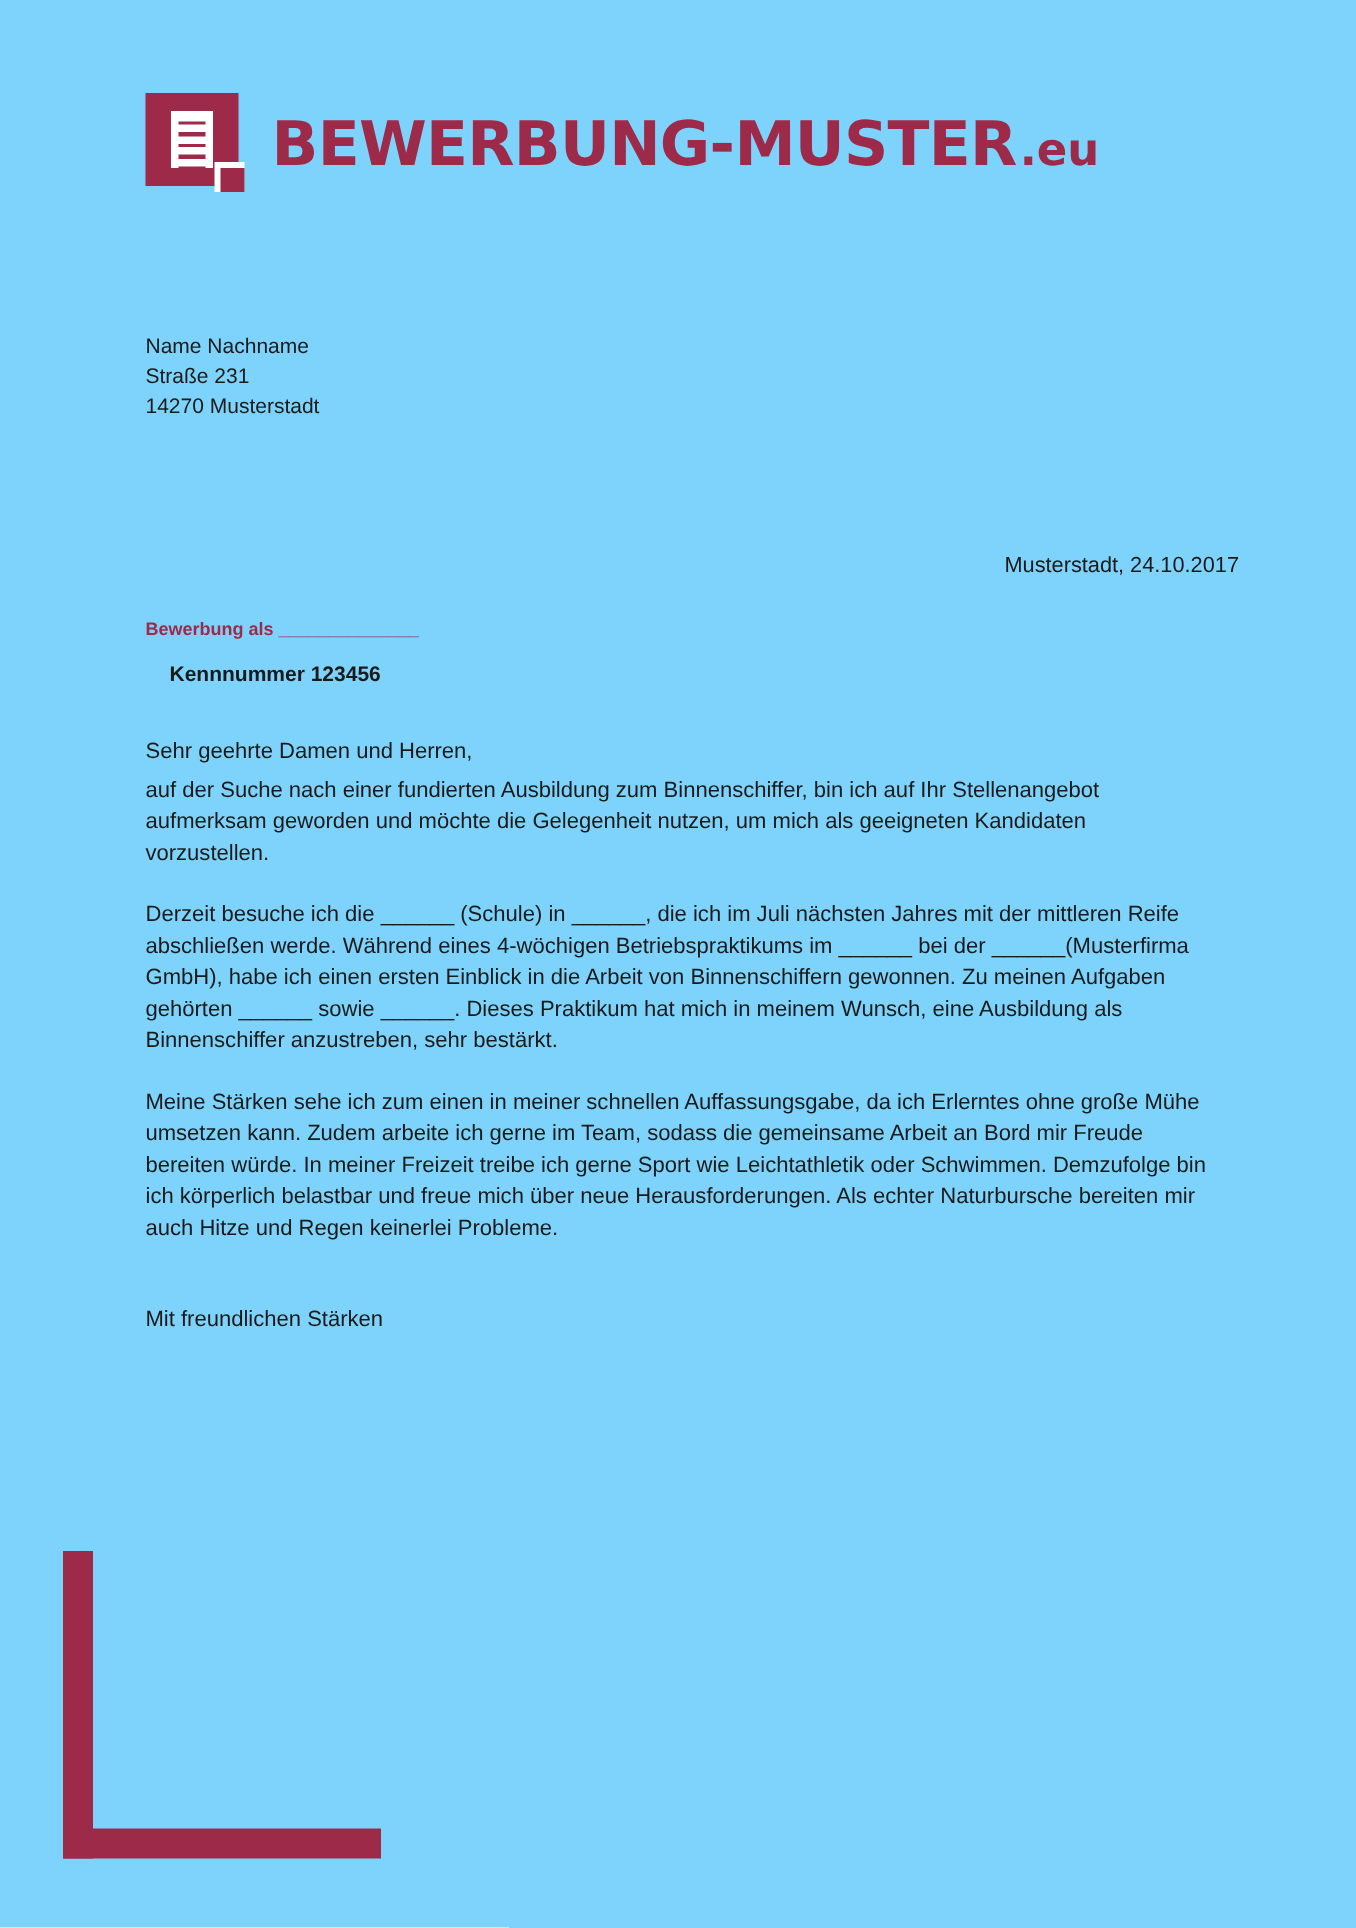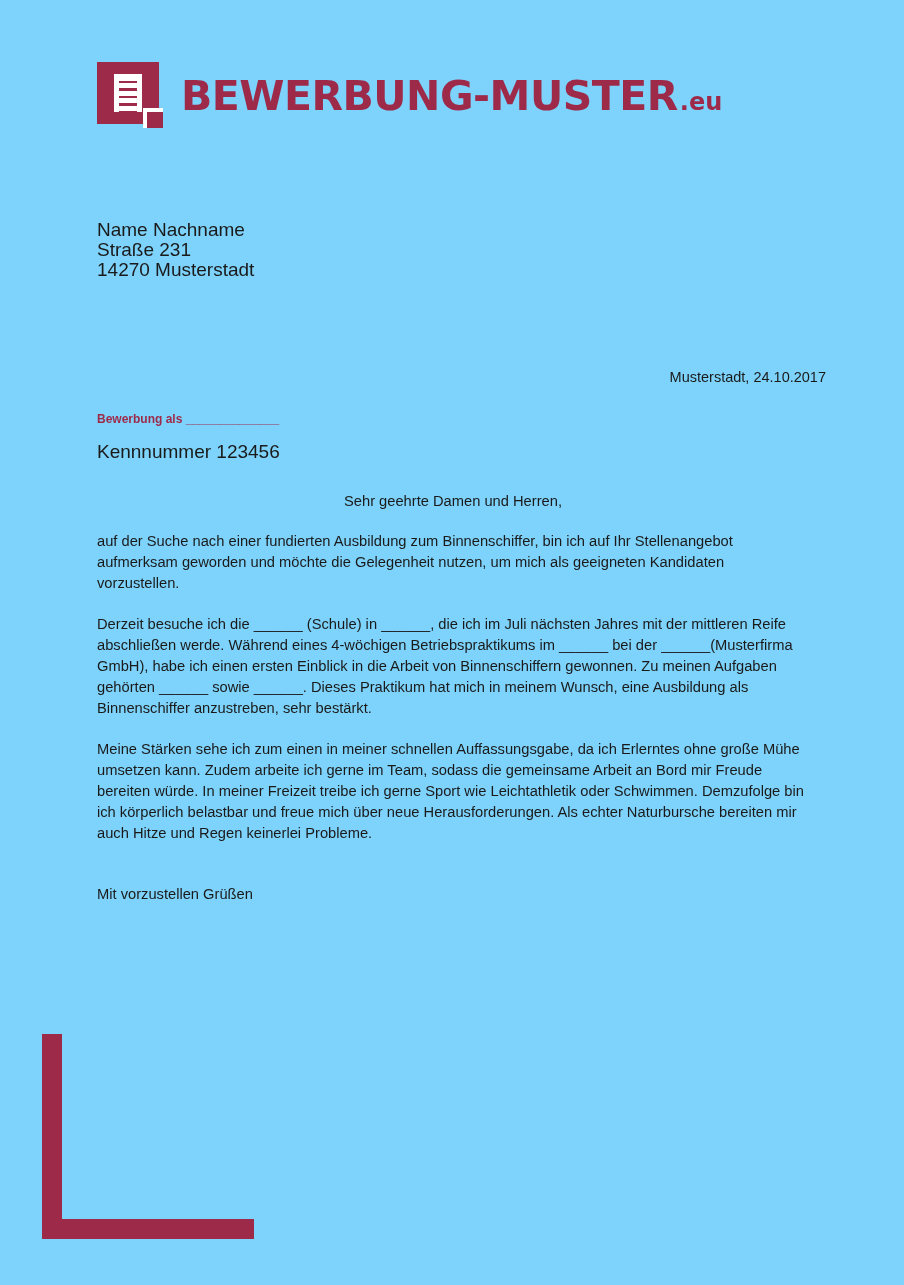--- a/index.html
+++ b/index.html
@@ -82,33 +82,33 @@
     align-items: baseline;
   }
   .logo-main {
     font-size: 41px;
     font-weight: bold;
     letter-spacing: -0.5px;
     color: #9e2a4a;
     font-family: "DejaVu Sans", sans-serif;
   }
   .logo-suffix {
-    font-size: 24px;
+    font-size: 30px;
     font-weight: bold;
     color: #9e2a4a;
     font-family: "DejaVu Sans", sans-serif;
     margin-left: 2px;
   }
 
   
   .sender {
     position: absolute;
     left: 97px;
     top: 220px;
-    font-size: 19px;
+    font-size: 14px;
     line-height: 20px;
     color: #1a1a1a;
   }
 
   
   .date-line {
     position: absolute;
     right: 95px;
     top: 369px;
     font-size: 14.5px;
@@ -119,40 +119,41 @@
   .subject {
     position: absolute;
     left: 97px;
     top: 412px;
     font-size: 12px;
     font-weight: bold;
     color: #9e2a4a;
   }
   .refnum {
     position: absolute;
-    left: 97px;
+    left: 113px;
     top: 441px;
-    font-size: 19px;
-    color: #1a1a1a;
+    font-size: 14px;
+    color: #1a1a1a;
+    font-weight: bold;
   }
 
   
   .body-text {
     position: absolute;
     left: 97px;
     top: 491px;
     width: 712px;
     font-size: 14.7px;
     line-height: 21px;
     color: #1a1a1a;
   }
   .body-text p {
     margin: 0 0 20px 0;
   }
-  .body-text p.salutation { margin-bottom: 19px; text-align: center; }
+  .body-text p.salutation { margin-bottom: 5px; }
   .body-text p.closing { margin-top: 40px; margin-bottom: 0; }
 
   
   .footer-bracket {
     position: absolute;
     left: 42px;
     top: 1034px;
     width: 212px;
     height: 205px;
   }
@@ -206,21 +207,21 @@
   <div class="date-line">Musterstadt, 24.10.2017</div>
 
   <div class="subject">Bewerbung als ______________</div>
   <div class="refnum">Kennnummer 123456</div>
 
   <div class="body-text">
     <p class="salutation">Sehr geehrte Damen und Herren,</p>
     <p>auf der Suche nach einer fundierten Ausbildung zum Binnenschiffer, bin ich auf Ihr Stellenangebot aufmerksam geworden und möchte die Gelegenheit nutzen, um mich als geeigneten Kandidaten vorzustellen.</p>
     <p>Derzeit besuche ich die ______ (Schule) in ______, die ich im Juli nächsten Jahres mit der mittleren Reife abschließen werde. Während eines 4-wöchigen Betriebspraktikums im ______ bei der ______(Musterfirma GmbH), habe ich einen ersten Einblick in die Arbeit von Binnenschiffern gewonnen. Zu meinen Aufgaben gehörten ______ sowie ______. Dieses Praktikum hat mich in meinem Wunsch, eine Ausbildung als Binnenschiffer anzustreben, sehr bestärkt.</p>
     <p>Meine Stärken sehe ich zum einen in meiner schnellen Auffassungsgabe, da ich Erlerntes ohne große Mühe umsetzen kann. Zudem arbeite ich gerne im Team, sodass die gemeinsame Arbeit an Bord mir Freude bereiten würde. In meiner Freizeit treibe ich gerne Sport wie Leichtathletik oder Schwimmen. Demzufolge bin ich körperlich belastbar und freue mich über neue Herausforderungen. Als echter Naturbursche bereiten mir auch Hitze und Regen keinerlei Probleme.</p>
-    <p class="closing">Mit vorzustellen Grüßen</p>
+    <p class="closing">Mit freundlichen Stärken</p>
   </div>
 
   <div class="footer-bracket">
     <div class="v"></div>
     <div class="h"></div>
   </div>
 
 </div>
 
 </body></html>

